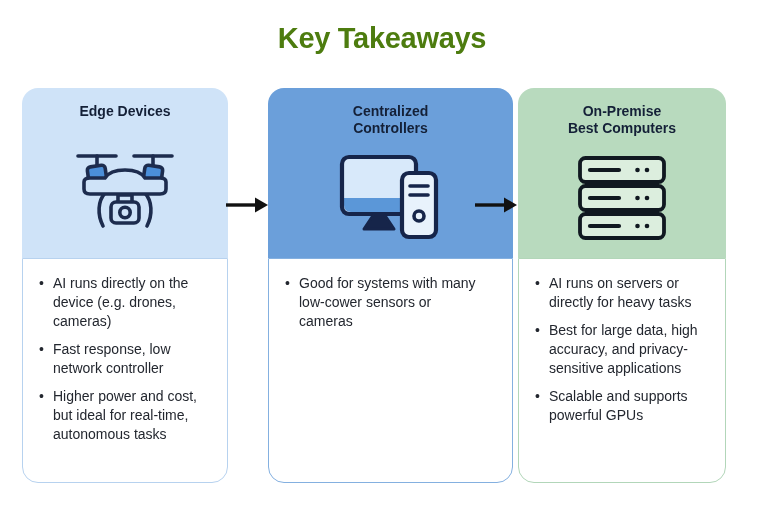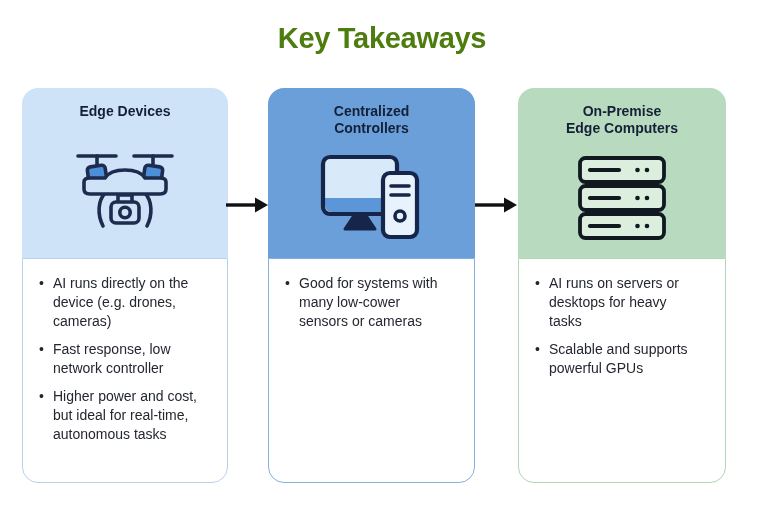--- a/index.html
+++ b/index.html
@@ -77,21 +77,21 @@
     top: 0;
     color: #23272f;
   }
   .arrow {
     position: absolute;
     top: 192px;
     width: 44px;
     height: 26px;
   }
   .card-pos-0 { left: 22px;  width: 206px; }
-  .card-pos-1 { left: 268px; width: 207px; }
+  .card-pos-1 { left: 268px; width: 245px; }
   .card-pos-2 { left: 518px; width: 208px; }
   .arrow-pos-0 { left: 225px; }
   .arrow-pos-1 { left: 474px; }
 </style>
 </head>
 <body>
 
 <h1 class="page-title">Key Takeaways</h1>
 
 <section class="card card-pos-0" style="--hdr-bg: #cfe3f8; --card-border: #b7d2ef;">
@@ -157,37 +157,38 @@
 <div class="arrow arrow-pos-1">
   <svg width="44" height="26" viewBox="0 0 44 26">
     <line x1="1" y1="13" x2="31" y2="13" stroke="#111111" stroke-width="3.4"></line>
     <polygon points="30,5.5 43,13 30,20.5" fill="#111111"></polygon>
   </svg>
 </div>
 
 <section class="card card-pos-2" style="--hdr-bg: #b8dabe; --card-border: #b2d6b9;">
   <header class="card-header">
     <h2 class="card-title">On-Premise
-Edge Computers</h2>
+Best Computers</h2>
     <div class="icon-wrap">
       <svg width="90" height="86" viewBox="0 0 90 86" fill="none" stroke="#101820" stroke-width="3.8" stroke-linecap="round" stroke-linejoin="round">
         <rect x="3" y="3" width="84" height="24" rx="5.5" fill="#dceede"></rect>
         <line x1="13" y1="15" x2="42" y2="15" stroke-width="4.2"></line>
         <circle cx="60.5" cy="15" r="2.3" fill="#101820" stroke="none"></circle>
         <circle cx="70" cy="15" r="2.3" fill="#101820" stroke="none"></circle>
         <rect x="3" y="31" width="84" height="24" rx="5.5" fill="#dceede"></rect>
         <line x1="13" y1="43" x2="42" y2="43" stroke-width="4.2"></line>
         <circle cx="60.5" cy="43" r="2.3" fill="#101820" stroke="none"></circle>
         <circle cx="70" cy="43" r="2.3" fill="#101820" stroke="none"></circle>
         <rect x="3" y="59" width="84" height="24" rx="5.5" fill="#dceede"></rect>
         <line x1="13" y1="71" x2="42" y2="71" stroke-width="4.2"></line>
         <circle cx="60.5" cy="71" r="2.3" fill="#101820" stroke="none"></circle>
         <circle cx="70" cy="71" r="2.3" fill="#101820" stroke="none"></circle>
       </svg>
     </div>
   </header>
   <div class="card-body">
     <ul class="bullets">
-      <li>AI runs on servers or desktops for heavy tasks</li>
+      <li>AI runs on servers or directly for heavy tasks</li>
+      <li>Best for large data, high accuracy, and privacy-sensitive applications</li>
       <li>Scalable and supports powerful GPUs</li>
     </ul>
   </div>
 </section>
 
 </body></html>

